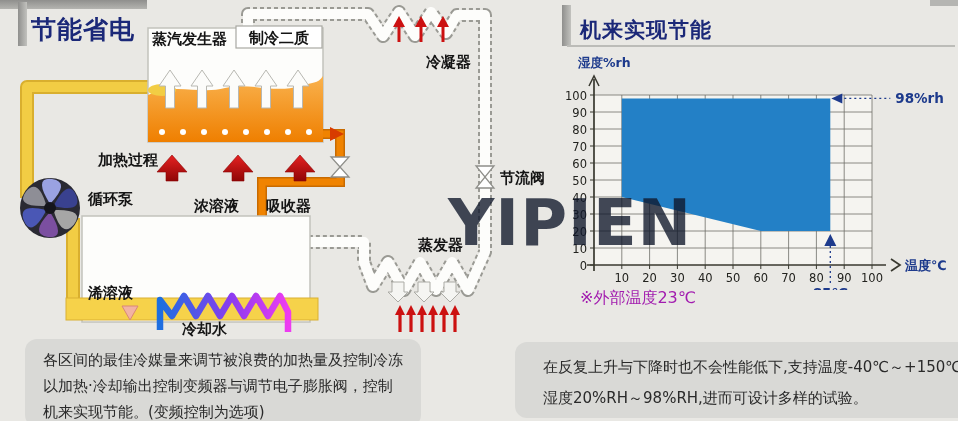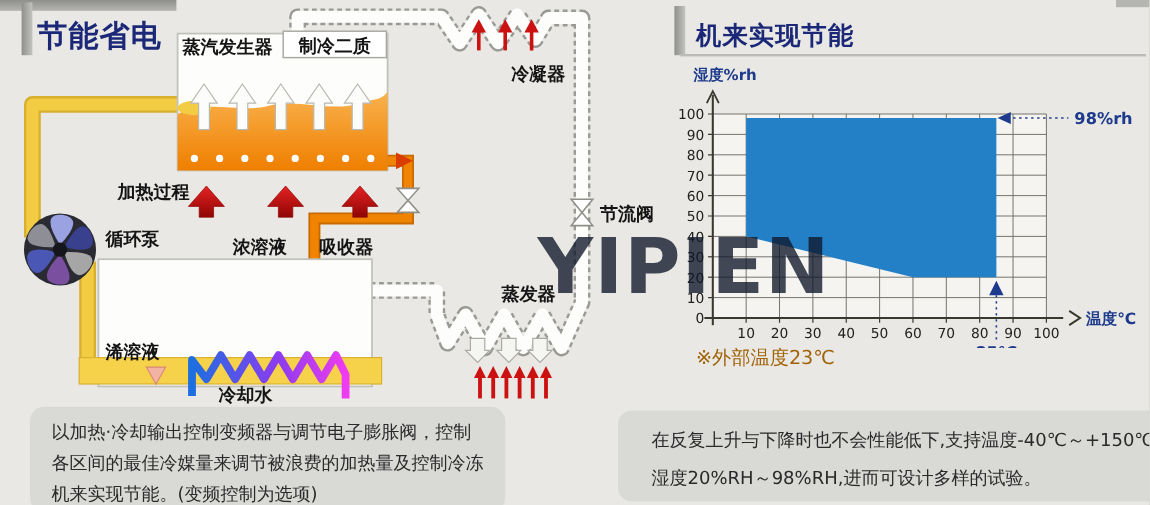--- a/index.html
+++ b/index.html
@@ -15,21 +15,21 @@
   .descbox{position:absolute;background:#d9d9d6;border-radius:12px;color:#2a2a2a;}
   #left-desc{left:25px;top:339px;width:378px;height:80px;padding:8px 0 0 18px;font-size:15px;line-height:26px;}
   #right-desc{left:515px;top:342px;width:438px;height:66px;padding:10px 0 0 28px;font-size:15px;line-height:31px;}
   .descline{white-space:nowrap;}
   #watermark{position:absolute;left:448px;top:186px;font-size:64px;font-weight:bold;color:#0f172a;opacity:.78;letter-spacing:1px;pointer-events:none;z-index:40;}
   svg text{font-family:"DejaVu Sans",sans-serif;}
   .dlabel{font-size:15px;font-weight:bold;fill:#141414;}
   #diagram-svg,#chart-svg{position:absolute;}
   #diagram-svg{left:0;top:0;}
   #chart-svg{left:565px;top:55px;}
-  #chart-note{position:absolute;left:580px;top:288px;font-size:16px;color:#a16207;}
+  #chart-note{position:absolute;left:580px;top:288px;font-size:16px;color:#a21caf;}
 </style>
 </head>
 <body>
 
 <div id="page">
 
   <div class="bar" style="left:0;top:0;width:147px;height:9px;"></div>
   <div class="vbar" style="left:18px;top:2px;width:9px;height:44px;"></div>
   <div id="left-title" class="panel-title">节能省电</div>
 
@@ -270,21 +270,21 @@
       <text x="330.29999999999995" y="48.400000000000006" text-anchor="start" font-size="13.5" fill="#1d3a8c" font-weight="bold">98%rh</text>
       <polygon points="265.29999999999995,179 259.29999999999995,191 271.29999999999995,191" fill="#1d3a8c"></polygon>
       <line x1="265.29999999999995" y1="191" x2="265.29999999999995" y2="230" stroke="#1d3a8c" stroke-width="1.3" stroke-dasharray="2 3"></line>
       <text x="265.29999999999995" y="243" text-anchor="middle" font-size="13.5" fill="#1d3a8c" font-weight="bold">85℃</text>
     </svg>
   <div id="chart-note">※外部温度23℃</div>
 
   <div id="watermark">YIPIEN</div>
 
   <div id="left-desc" class="descbox">
+    <div class="descline">各区间的最佳冷媒量来调节被浪费的加热量及控制冷冻</div>
     <div class="descline">以加热·冷却输出控制变频器与调节电子膨胀阀，控制</div>
-    <div class="descline">各区间的最佳冷媒量来调节被浪费的加热量及控制冷冻</div>
     <div class="descline">机来实现节能。(变频控制为选项)</div>
   </div>
   <div id="right-desc" class="descbox">
     <div class="descline">在反复上升与下降时也不会性能低下,支持温度-40℃～+150℃</div>
     <div class="descline">湿度20%RH～98%RH,进而可设计多样的试验。</div>
   </div>
 </div>
 
 </body></html>

